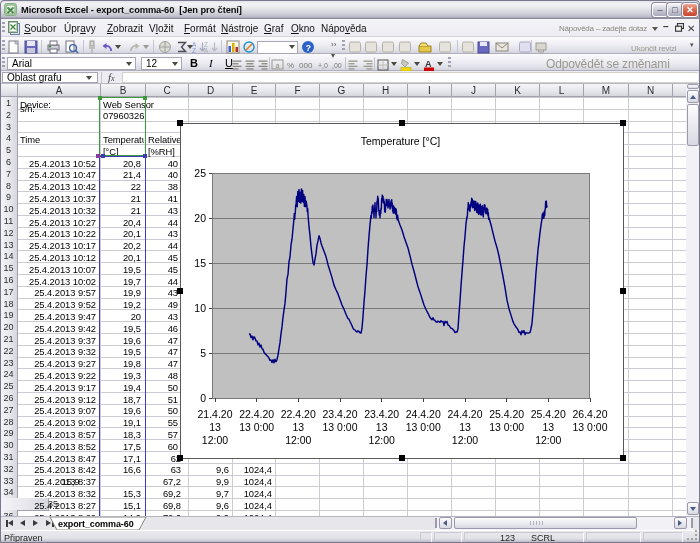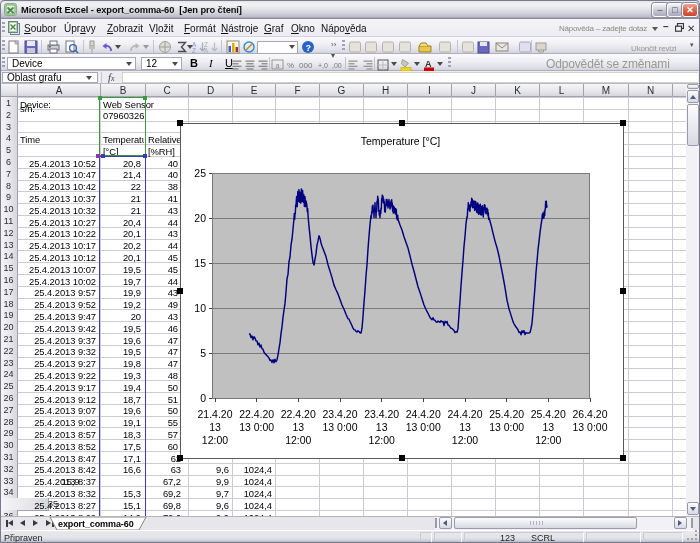--- a/index.html
+++ b/index.html
@@ -172,21 +172,21 @@
   </svg>
 <div class="tsep" style="left:531px;top:40px;height:13px;"></div>
 <svg class="abs" style="left:534px;top:39.5px" width="15" height="14" viewBox="0 0 15 14">
     <rect x="2" y="3" width="10" height="7" fill="#d8d6ce" stroke="#a09e92"></rect>
     <path d="M4.5 10 v2 h5 v-2" fill="none" stroke="#a09e92"></path>
   </svg>
 <span class="tx" style="left:546px;top:59px;color:#9a988e;font-size:12px;letter-spacing:-0.15px;">Odpovědět se změnami</span>
 <span class="tx" style="left:631px;top:42.5px;color:#9a988e;font-size:8px;letter-spacing:-0.15px;">Ukončit revizi</span>
 <span class="tx" style="left:690px;top:39px;font-size:7px;color:#55534a;">▾</span>
 <div class="grip" style="left:2px;top:57px;height:12px;"></div>
-<div class="cbox" style="left:7px;top:57px;width:129px;height:13px;line-height:12px;padding-left:4px;">Device</div>
+<div class="cbox" style="left:7px;top:57px;width:129px;height:13px;line-height:12px;padding-left:4px;">Arial</div>
 <div class="dd" style="left:126px;top:62px;"></div>
 <div class="cbox" style="left:141px;top:57px;width:41px;height:13px;line-height:12px;padding-left:4px;">12</div>
 <div class="dd" style="left:172px;top:62px;"></div>
 <span class="tx" style="left:190px;top:58px;font-weight:bold;font-size:11px;">B</span>
 <span class="tx" style="left:209px;top:58px;font-style:italic;font-size:11px;font-family:'Liberation Serif',serif;">I</span>
 <span class="tx" style="left:225px;top:58px;text-decoration:underline;font-size:11px;">U</span>
 <svg class="abs" style="left:231px;top:57.5px" width="14" height="14" viewBox="0 0 14 14">
     <rect x="1.5" y="2.5" width="9" height="1.3" fill="#8a887e"></rect>
     <rect x="1.5" y="5.1" width="6" height="1.3" fill="#8a887e"></rect>
     <rect x="1.5" y="7.7" width="9" height="1.3" fill="#8a887e"></rect>

